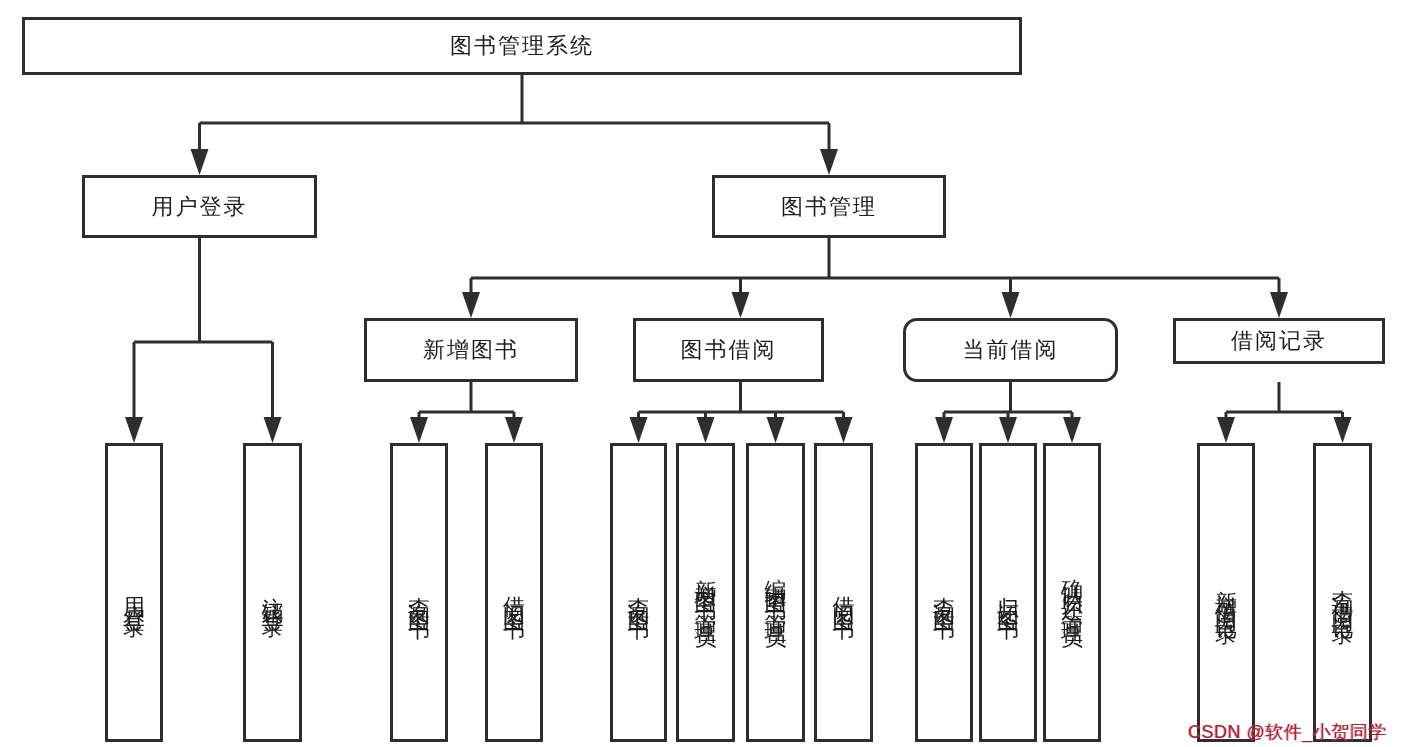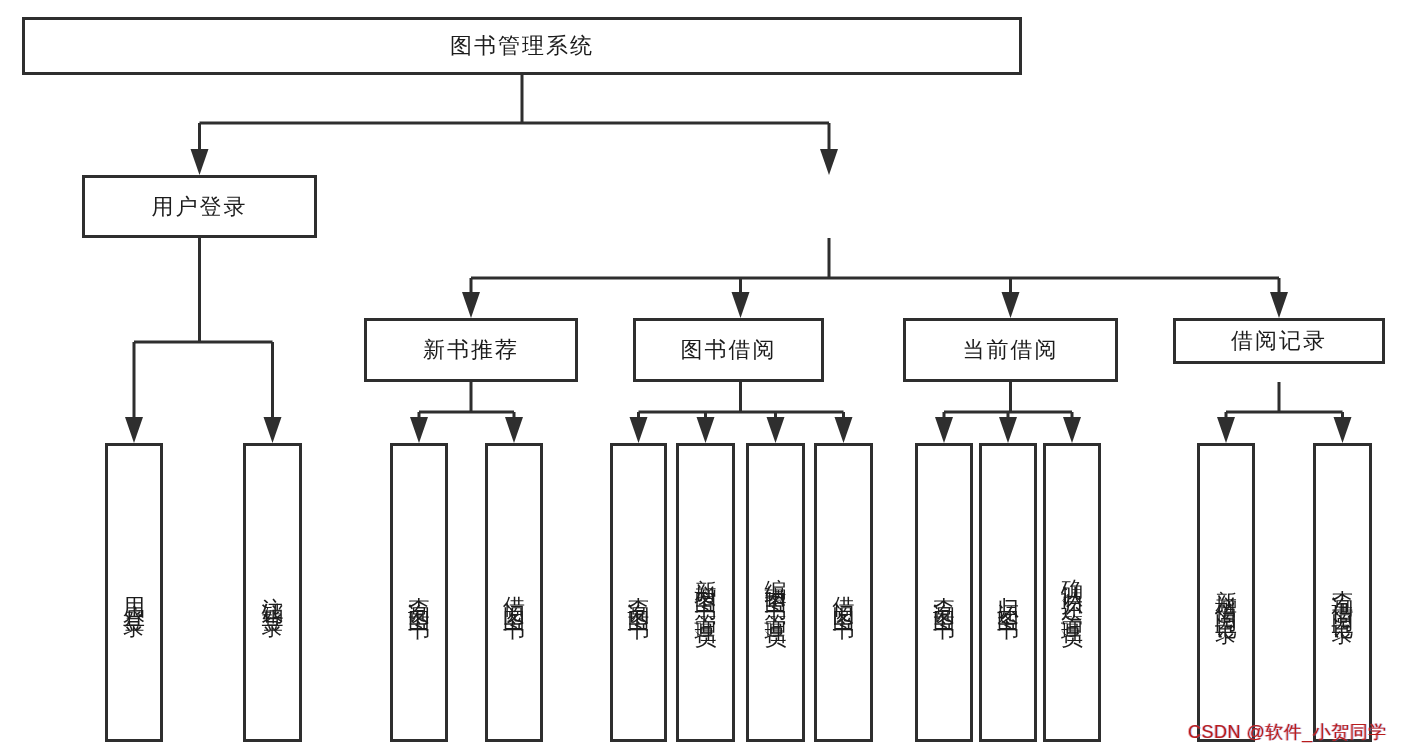--- a/index.html
+++ b/index.html
@@ -34,21 +34,21 @@
     letter-spacing:7px;
     line-height:1;
     white-space:nowrap;
   }
   
   .n-root{left:22px;top:11px;width:1000px;height:58px;}
   .n-userlogin{left:82px;top:169px;width:235px;height:63px;}
   .n-bookmgmt{left:712px;top:169px;width:234px;height:63px;}
   .n-newbook{left:364px;top:312px;width:214px;height:64px;}
   .n-bookborrow{left:633px;top:312px;width:191px;height:64px;}
-  .n-curborrow{left:903px;top:312px;width:215px;height:64px;}
+  .n-curborrow{left:903px;top:312px;width:215px;height:64px;border-radius:14px;}
   .n-record{left:1173px;top:312px;width:212px;height:46px;}
   
   .v1{left:105px;top:437px;width:58px;height:299px;}
   .v2{left:243px;top:437px;width:59px;height:299px;}
   .v3{left:390px;top:437px;width:58px;height:299px;}
   .v4{left:485px;top:437px;width:58px;height:299px;}
   .v5{left:610px;top:437px;width:57px;height:299px;}
   .v6{left:676px;top:437px;width:59px;height:299px;}
   .v7{left:746px;top:437px;width:59px;height:299px;}
   .v8{left:814px;top:437px;width:59px;height:299px;}
@@ -116,23 +116,26 @@
     </g>
   </svg>
 
   <div class="node n-root">
     <span>图书管理系统</span>
   </div>
 
   <div class="node n-userlogin">
     <span>用户登录</span>
   </div>
+  <div class="node n-bookmgmt">
+    <span>图书管理</span>
+  </div>
 
   <div class="node n-newbook">
-    <span>新书推荐</span>
+    <span>新增图书</span>
   </div>
   <div class="node n-bookborrow">
     <span>图书借阅</span>
   </div>
   <div class="node n-curborrow">
     <span>当前借阅</span>
   </div>
   <div class="node n-record">
     <span>借阅记录</span>
   </div>

